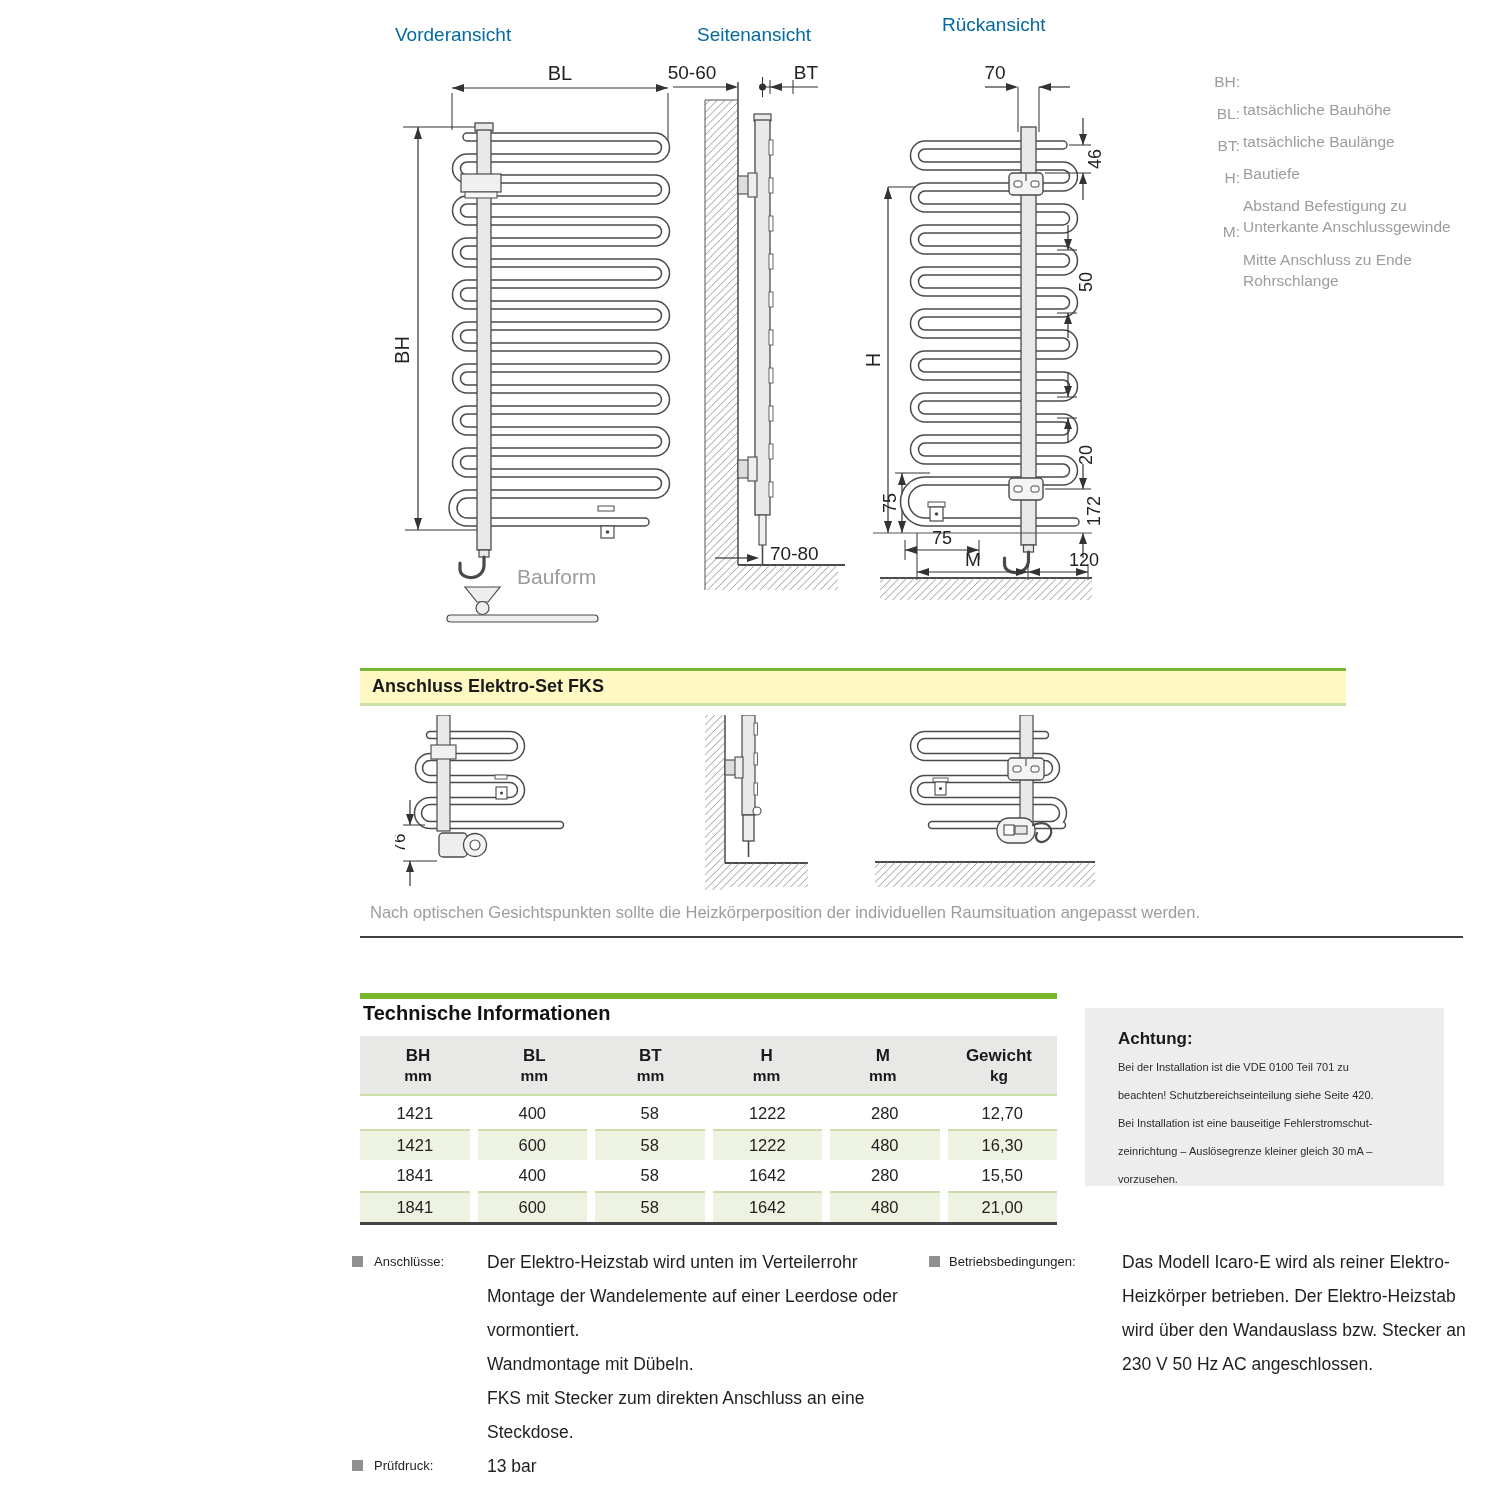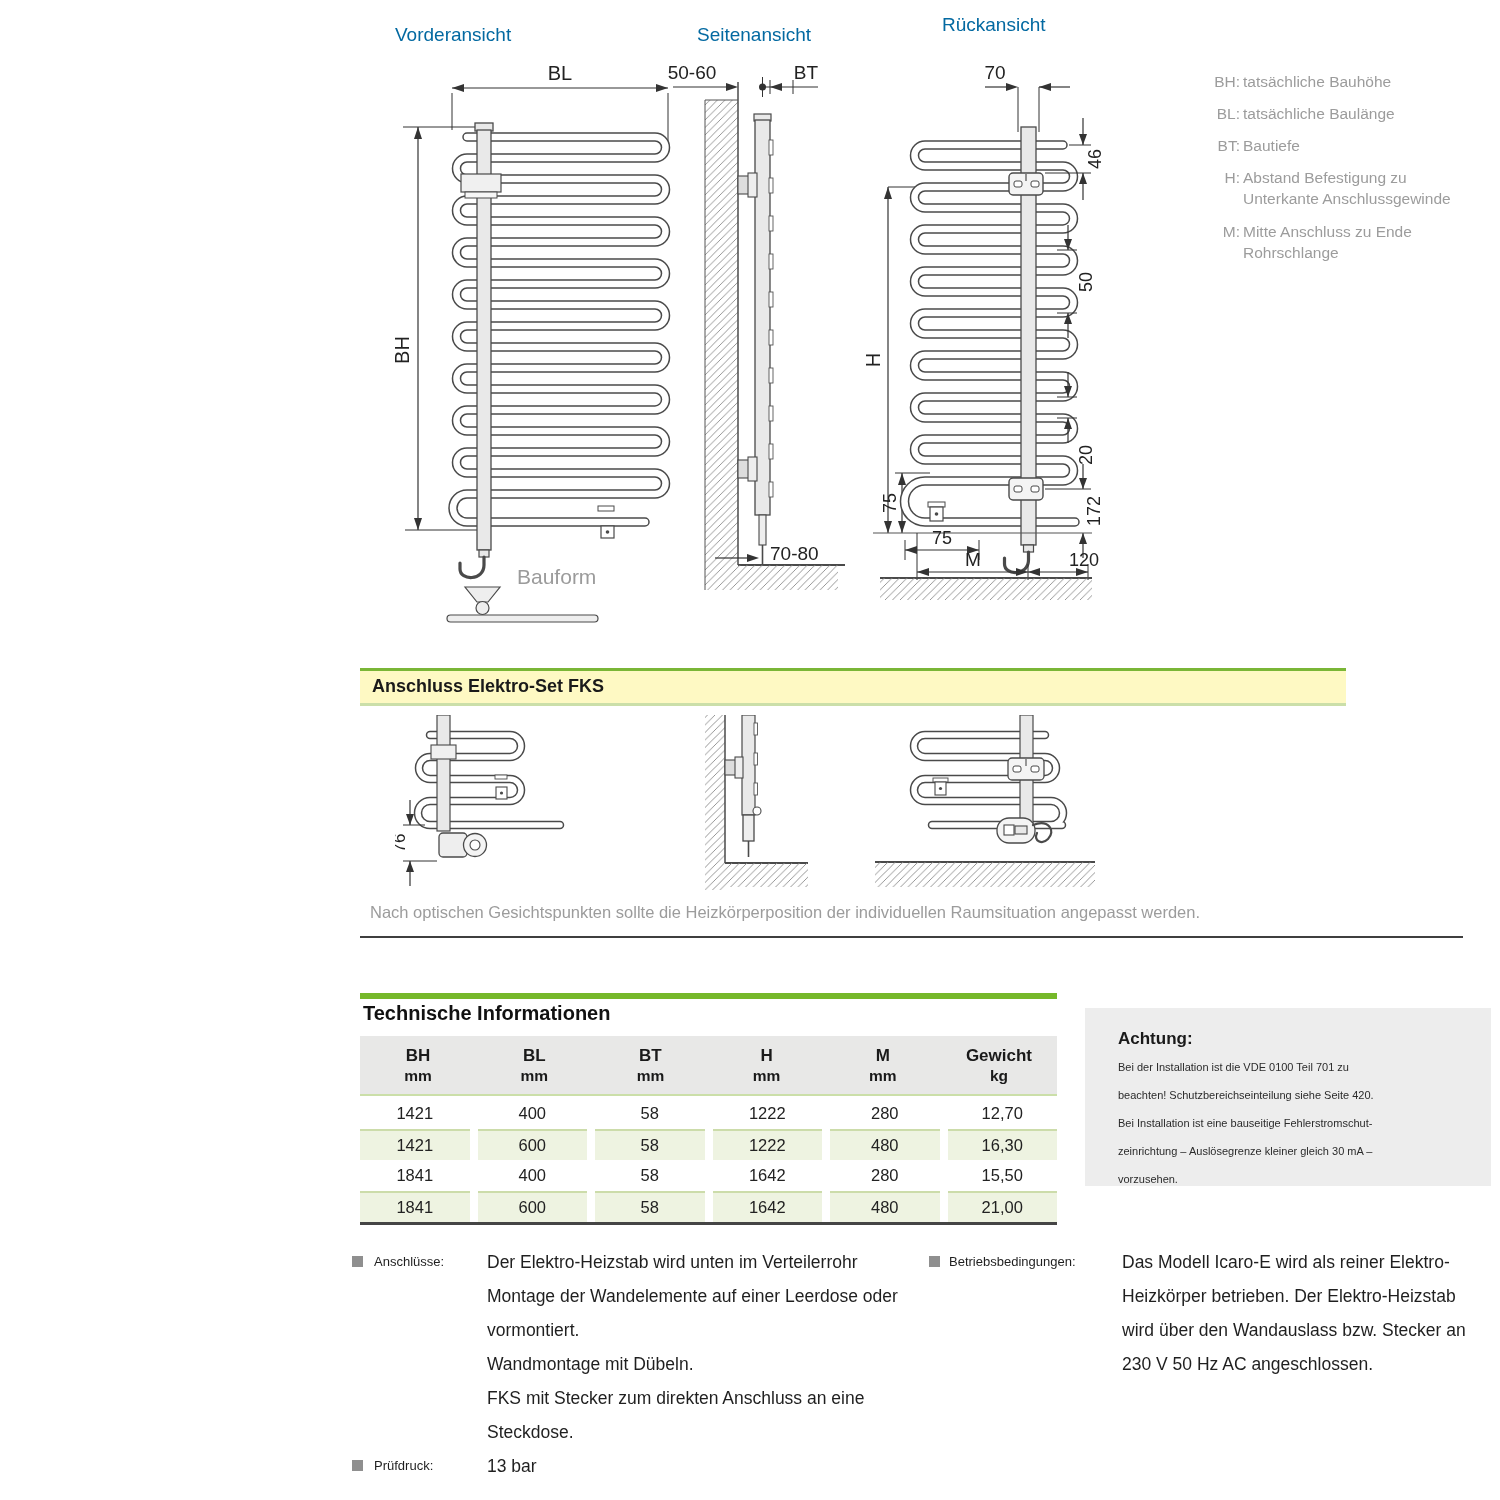--- a/index.html
+++ b/index.html
@@ -3,42 +3,42 @@
 <meta charset="utf-8">
 <style>
   html,body{margin:0;padding:0;background:#fff;}
   body{width:1500px;height:1500px;position:relative;font-family:"Liberation Sans",sans-serif;color:#2b2b2b;}
   .abs{position:absolute;}
   .view-title{font-size:19px;color:#0369a1;text-align:left;}
   svg text{font-family:"Liberation Sans",sans-serif;}
   
   .legend-row{position:absolute;left:1210px;width:240px;font-size:15.5px;color:#9c9c9c;line-height:1.35;}
   .legend-term{position:absolute;left:0;top:0;width:30px;text-align:right;}
-  .legend-desc{margin-left:33px;width:208px;}
+  .legend-desc{margin-left:33px;width:208px;margin-top:28px;}
   
   .fks-banner{position:absolute;left:360px;top:668px;width:986px;height:32px;background:#fef9c3;
     border-top:3px solid #7ab636;border-bottom:3px solid #cbdfa9;}
   .fks-banner span{display:block;padding:5px 0 0 12px;font-size:18px;font-weight:bold;color:#1a1a1a;}
   .note{position:absolute;left:370px;top:903px;font-size:16.5px;color:#9c9c9c;}
   .divider-dark{position:absolute;left:360px;top:936px;width:1103px;height:2px;background:#3f3f3f;}
   
   .green-bar{position:absolute;left:360px;top:993px;width:697px;height:6px;background:#76b82a;}
   .tbl-title{position:absolute;left:363px;top:1002px;font-size:20px;font-weight:bold;color:#111;}
   .tbl-head{position:absolute;left:360px;top:1036px;width:697px;height:58px;background:#e8e8e7;
     border-bottom:2px solid #cbdfa9;display:flex;}
   .tbl-head .hcell{flex:1;text-align:center;padding-top:9px;}
   .hcell .hl{font-size:17px;font-weight:bold;color:#1a1a1a;line-height:21px;}
   .hcell .hu{font-size:15.5px;font-weight:bold;color:#1a1a1a;line-height:20px;}
   .tbl-rows{position:absolute;left:360px;top:1098px;width:697px;}
   .trow{display:flex;height:31px;gap:8px;}
   .trow .tcell{flex:1;text-align:center;font-size:16.5px;color:#222;line-height:30px;}
   .trow.alt .tcell{background:#eef3e1;border-top:2px solid #ccdcaa;line-height:28px;}
   .tbl-bottom{position:absolute;left:360px;top:1222px;width:697px;height:3px;background:#454545;}
   
-  .achtung{position:absolute;left:1085px;top:1008px;width:406px;height:178px;background:#ededed;
+  .achtung{position:absolute;left:1085px;top:1008px;width:359px;height:178px;background:#ededed;
     box-sizing:border-box;padding:16px 8px 0 33px;}
   .achtung .at{font-size:17px;font-weight:bold;line-height:29px;color:#1a1a1a;}
   .achtung .al{font-size:11px;line-height:28px;color:#2b2b2b;}
   
   .bullet{position:absolute;width:11px;height:11px;background:#8f8f8f;}
   .spec-label{position:absolute;font-size:13px;color:#1f1f1f;}
   .spec-lines{position:absolute;font-size:17.5px;color:#1f1f1f;}
   .spec-lines div{line-height:34px;}
 </style>
 </head>

